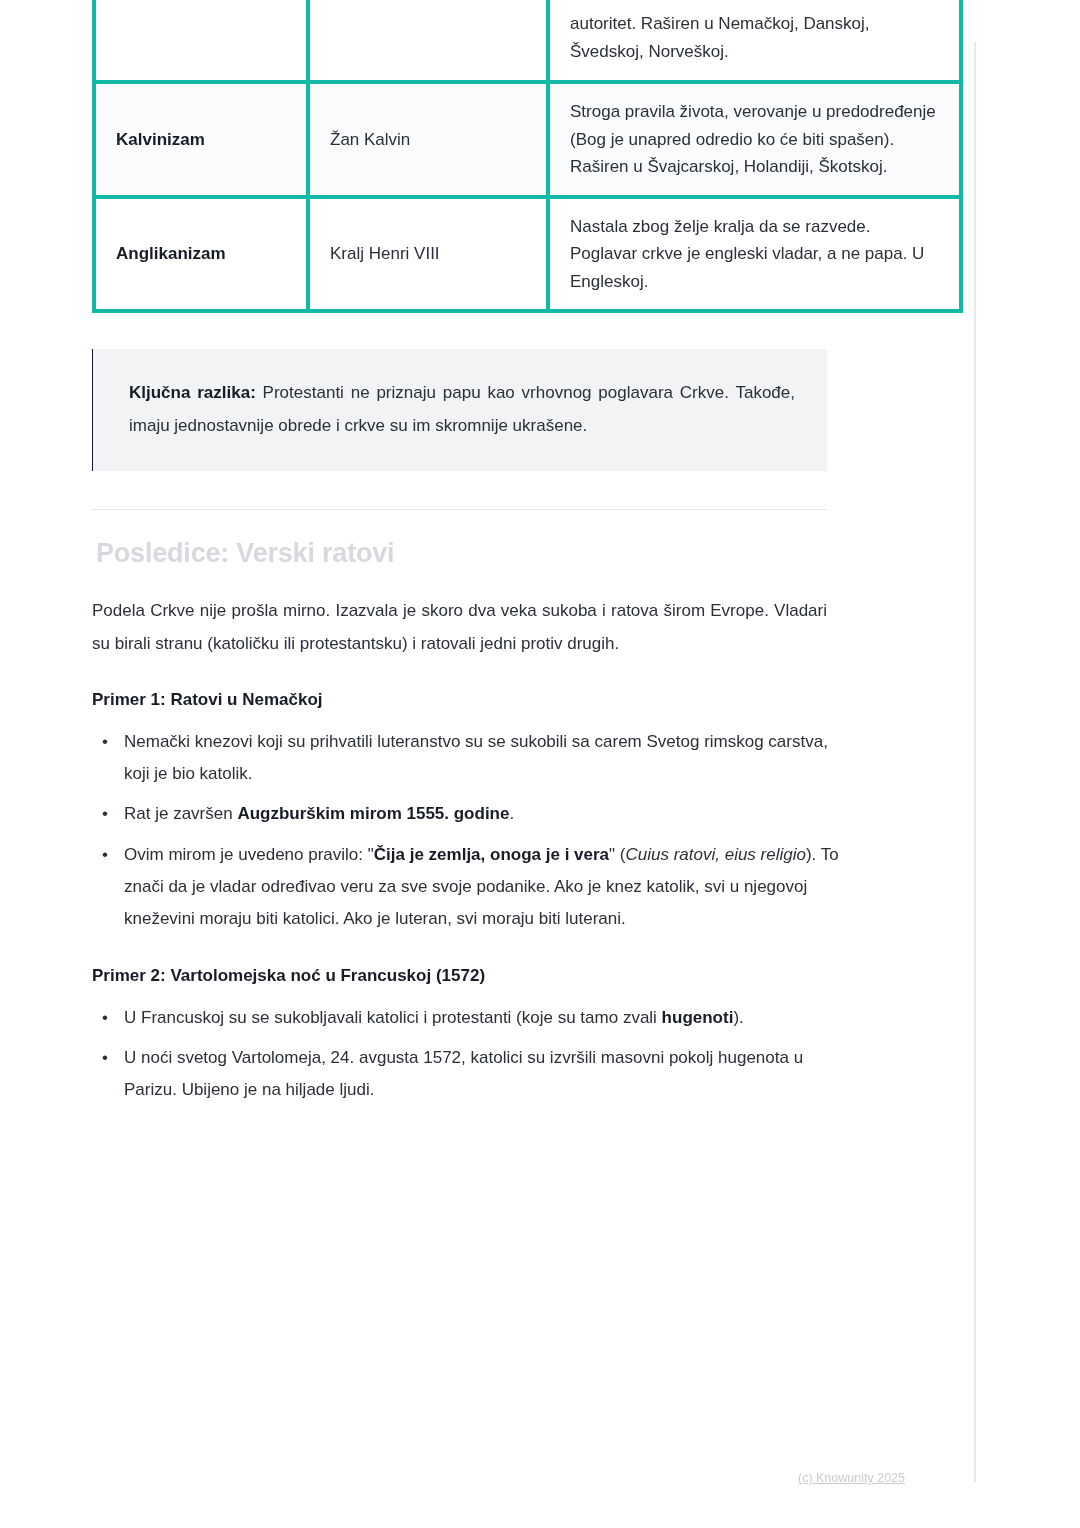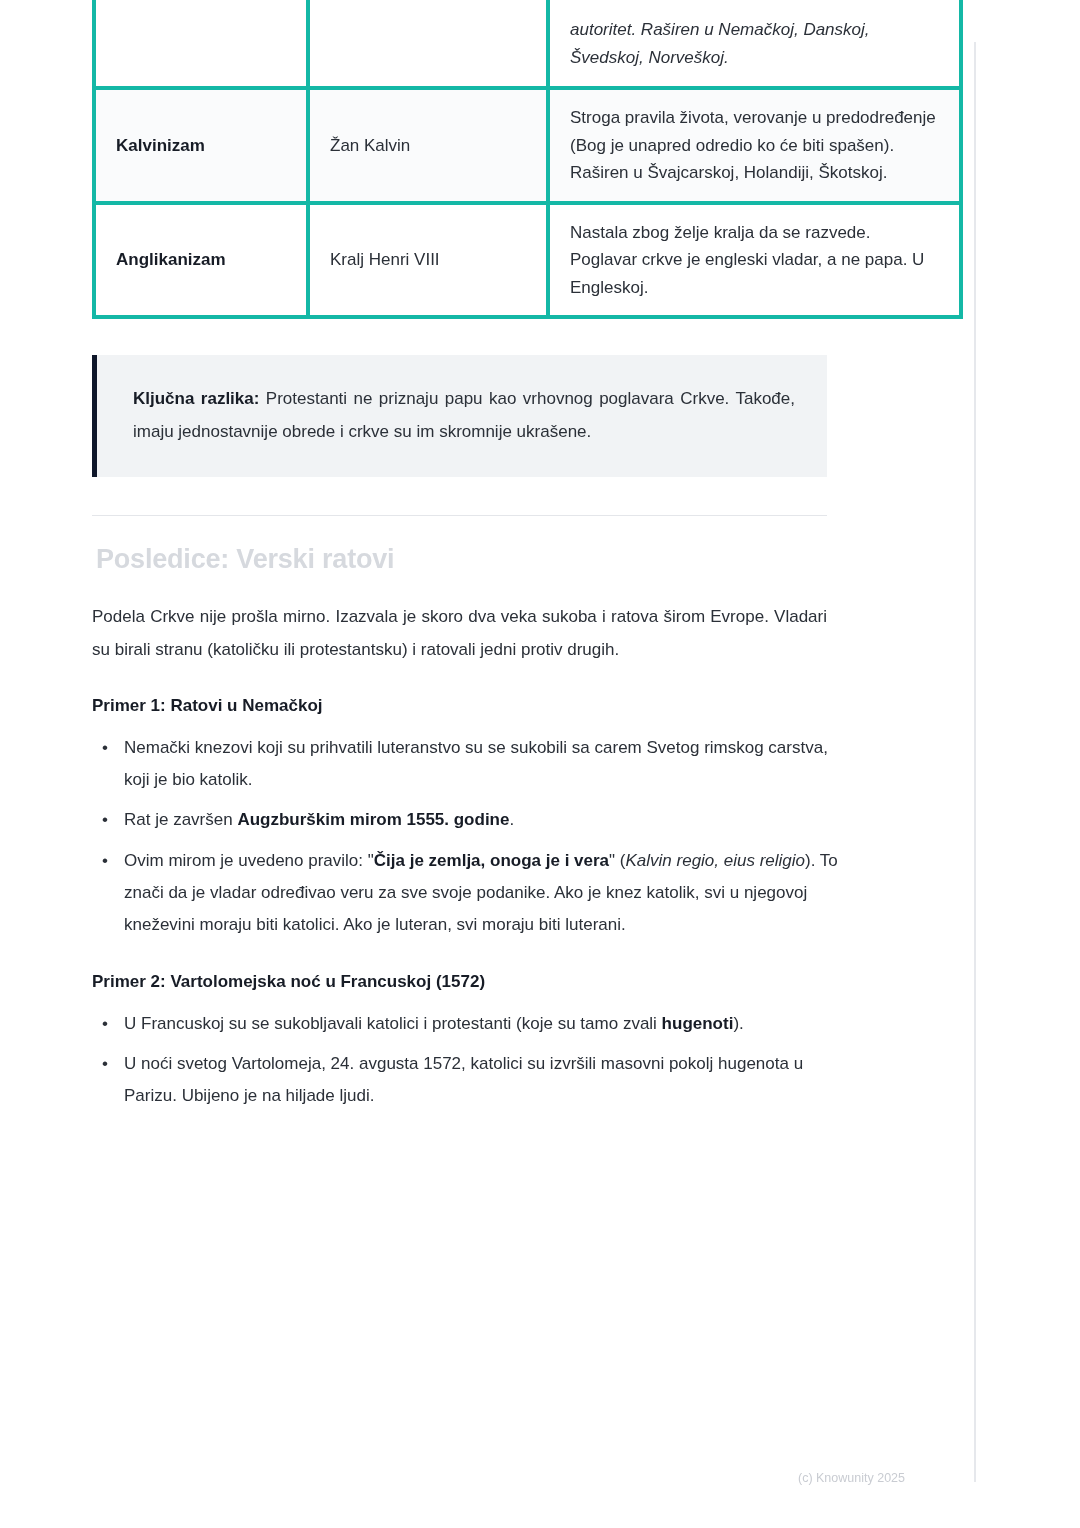--- a/index.html
+++ b/index.html
@@ -58,33 +58,32 @@
     font-size: 17px;
     line-height: 1.62;
     color: #2b3038;
   }
   table.doc-table td.c1 { width: 170px; font-weight: bold; color: #171c26; }
   table.doc-table td.c2 { width: 196px; }
   table.doc-table td.c3 { width: 369px; }
   tr.shaded td { background: #fafbfc; }
   tr.clipped td {
     border-top: none;
-    padding-top: 16px;
+    padding-top: 10px;
     height: 56px;
     vertical-align: top;
-    font-style: italic;
   }
 
   
   .callout {
     margin-top: 36px;
     width: 735px;
     box-sizing: border-box;
     background: #f1f3f5;
-    border-left: 5px solid #0f172a;
+    border-left: 1px solid #0f172a;
     padding: 27px 32px 29px 36px;
     font-size: 17px;
     line-height: 1.95;
     text-align: justify;
     color: #2b3038;
   }
   .callout b { color: #171c26; }
 
   hr.divider {
     margin: 38px 0 0 0;
@@ -143,20 +142,21 @@
   }
   ul.bullets li b { color: #171c26; }
   ul.bullets li i { font-style: italic; }
 
   .footer-note {
     position: absolute;
     right: 69px;
     bottom: 43px;
     font-size: 12.5px;
     color: #c9ccd2;
+    text-decoration: underline;
   }
 </style>
 </head>
 <body>
 
 <div class="page">
 
   <table class="doc-table">
     <tbody>
       <tr class="clipped">
@@ -184,21 +184,21 @@
   <hr class="divider">
 
   <h2 class="section-title">Posledice: Verski ratovi</h2>
 
   <p class="body">Podela Crkve nije prošla mirno. Izazvala je skoro dva veka sukoba i ratova širom Evrope. Vladari su birali stranu (katoličku ili protestantsku) i ratovali jedni protiv drugih.</p>
 
   <h3 class="sub">Primer 1: Ratovi u Nemačkoj</h3>
   <ul class="bullets" id="ex1-list">
       <li><span>Nemački knezovi koji su prihvatili luteranstvo su se sukobili sa carem Svetog rimskog carstva, koji je bio katolik.</span></li>
       <li><span>Rat je završen </span><b>Augzburškim mirom 1555. godine</b><span>.</span></li>
-      <li><span>Ovim mirom je uvedeno pravilo: "</span><b>Čija je zemlja, onoga je i vera</b><span>" (</span><i>Kalvin regio, eius religio</i><span>). To znači da je vladar određivao veru za sve svoje podanike. Ako je knez katolik, svi u njegovoj kneževini moraju biti katolici. Ako je luteran, svi moraju biti luterani.</span></li>
+      <li><span>Ovim mirom je uvedeno pravilo: "</span><b>Čija je zemlja, onoga je i vera</b><span>" (</span><i>Cuius ratovi, eius religio</i><span>). To znači da je vladar određivao veru za sve svoje podanike. Ako je knez katolik, svi u njegovoj kneževini moraju biti katolici. Ako je luteran, svi moraju biti luterani.</span></li>
     </ul>
 
   <h3 class="sub">Primer 2: Vartolomejska noć u Francuskoj (1572)</h3>
   <ul class="bullets" id="ex2-list">
       <li><span>U Francuskoj su se sukobljavali katolici i protestanti (koje su tamo zvali </span><b>hugenoti</b><span>).</span></li>
       <li><span>U noći svetog Vartolomeja, 24. avgusta 1572, katolici su izvršili masovni pokolj hugenota u Parizu. Ubijeno je na hiljade ljudi.</span></li>
     </ul>
 
   <div class="footer-note">(c) Knowunity 2025</div>
 </div>

